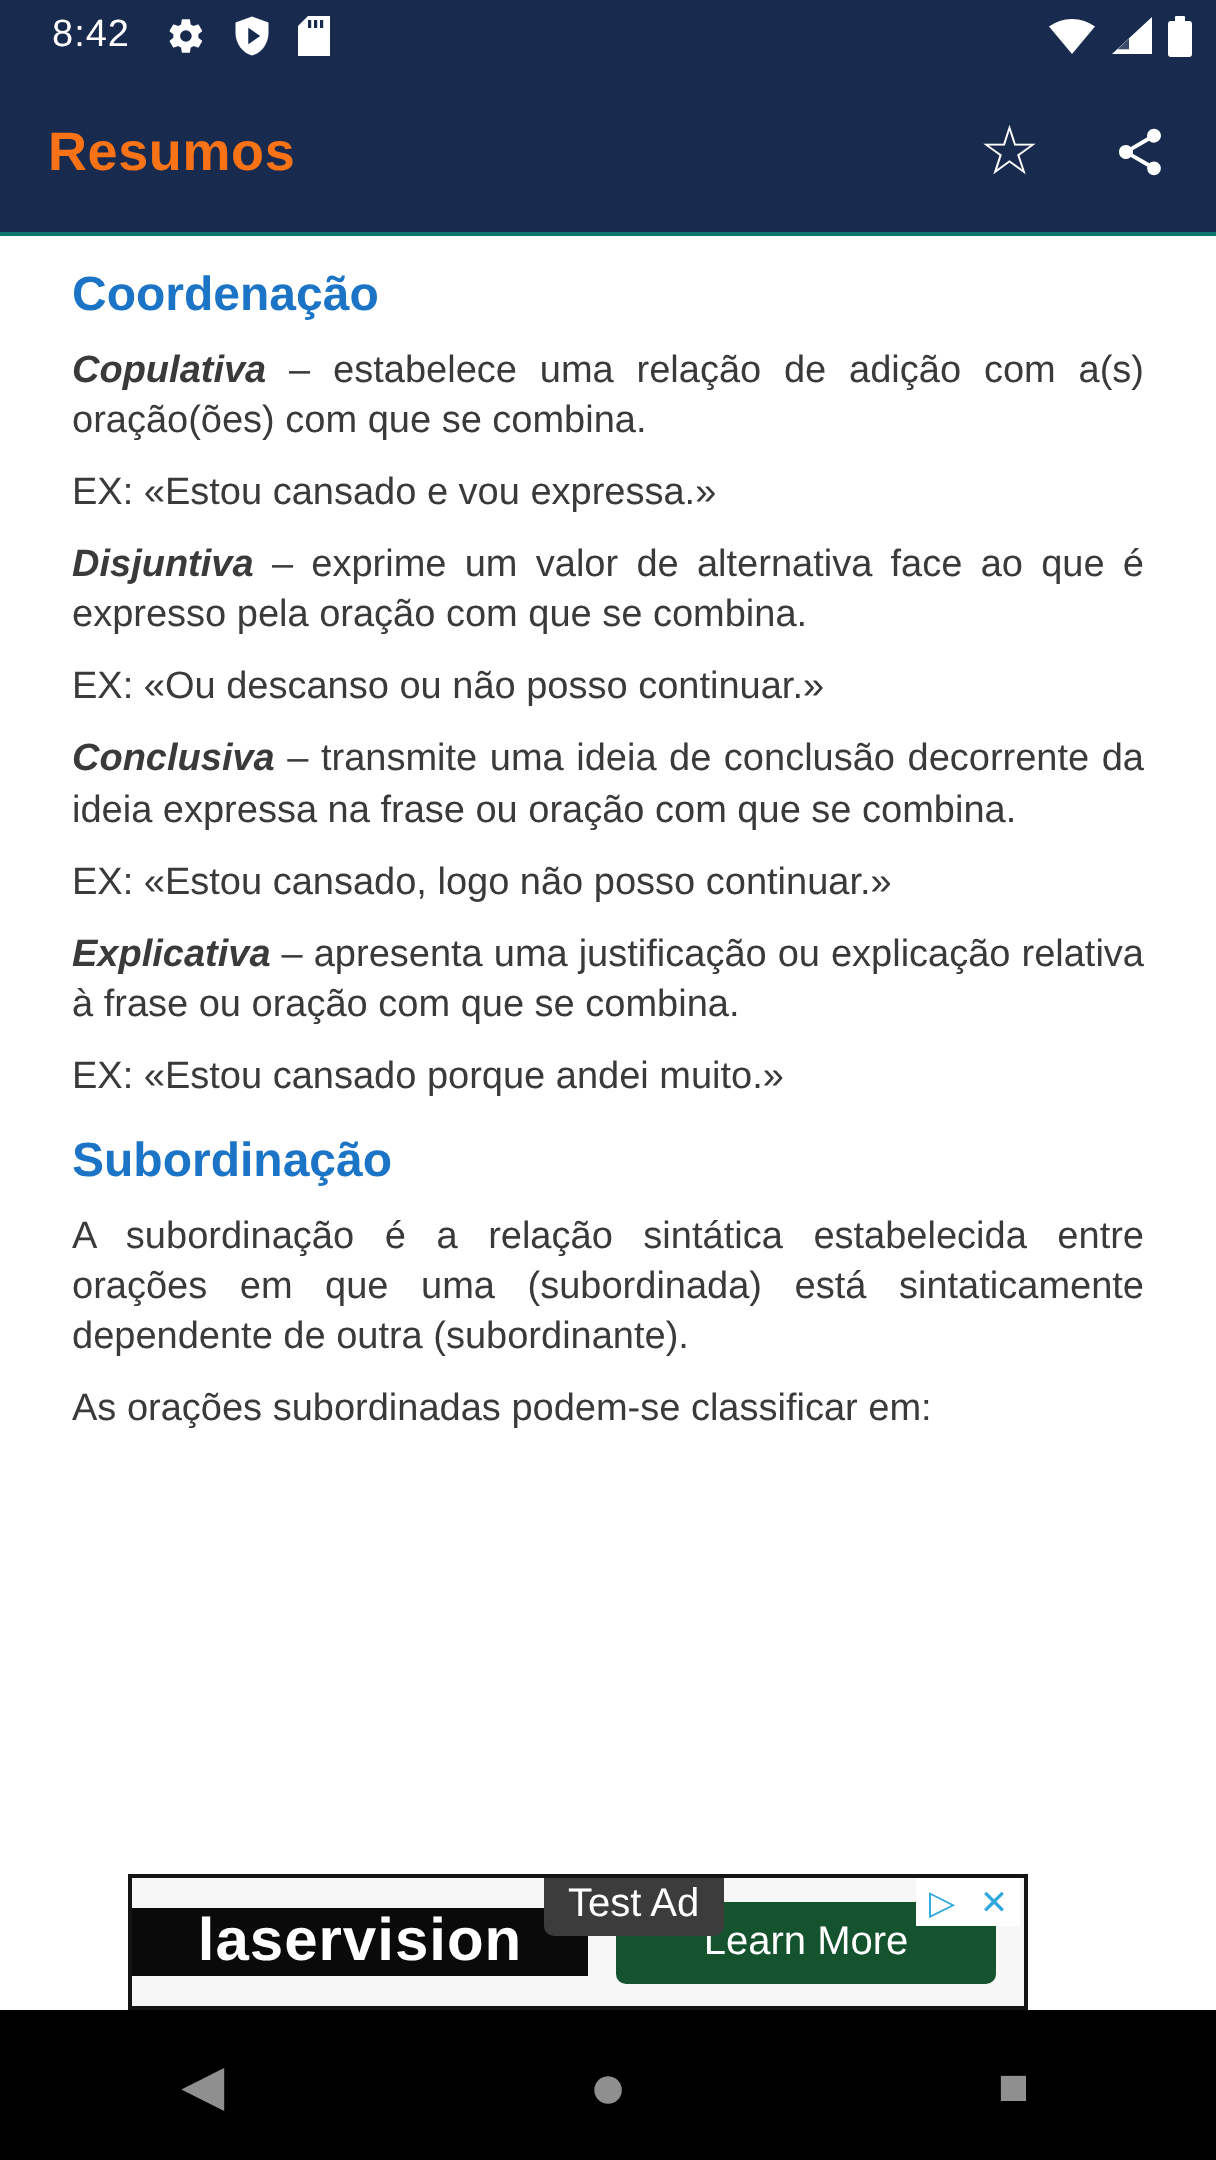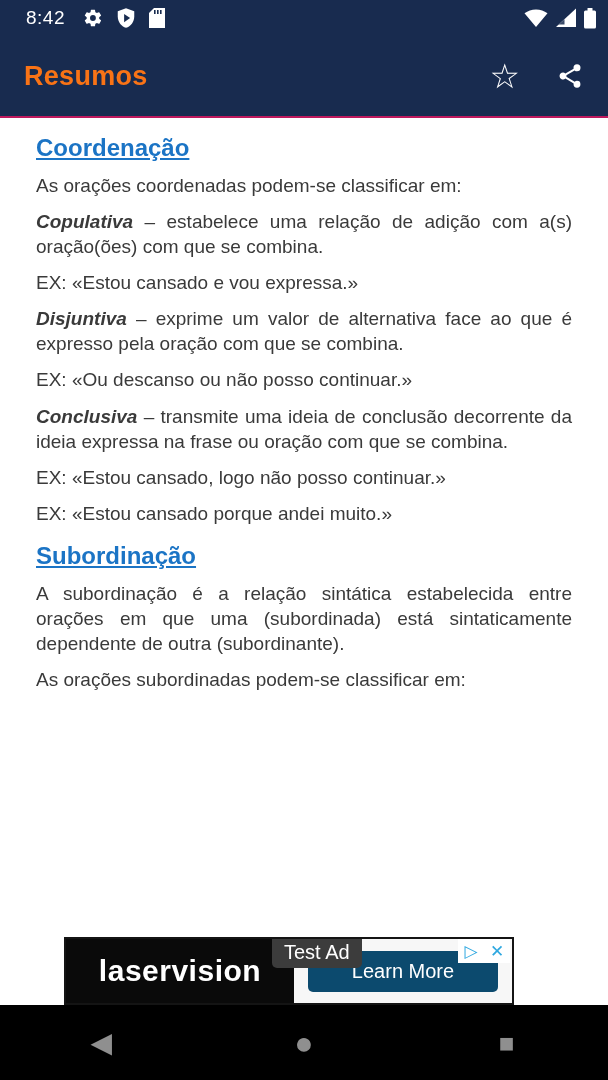--- a/index.html
+++ b/index.html
@@ -3,48 +3,48 @@
 <meta charset="utf-8">
 <style>
   html,body{margin:0;padding:0;background:#e0e0e0;}
   .screen{
     position:relative;width:608px;height:1080px;margin:0 auto;
     background:#ffffff;overflow:hidden;
     font-family:"Liberation Sans",sans-serif;
   }
   
   .header{position:absolute;top:0;left:0;width:608px;height:118px;
-    background:#182B4F;border-bottom:2px solid #be185d;box-sizing:border-box;}
+    background:#182B4F;border-bottom:2px solid #0f766e;box-sizing:border-box;}
   .statusbar{height:36px;display:flex;align-items:center;padding:0 12px;color:#fff;}
   .sb-time{font-size:19px;margin:0 10px 0 14px;letter-spacing:.5px;}
   .sb-icons-left{display:flex;align-items:center;gap:14px;margin-left:8px;}
   .sb-icons-right{margin-left:auto;display:flex;align-items:center;gap:7px;}
   .sb-ic{display:inline-flex;align-items:center;justify-content:center;}
   .appbar{height:80px;display:flex;align-items:center;padding:0 24px;}
   .appbar-title{color:#f97316;font-size:27px;font-weight:bold;letter-spacing:.3px;}
   .appbar-actions{margin-left:auto;display:flex;align-items:center;gap:36px;}
   .star-glyph{color:#fff;font-size:34px;line-height:1;cursor:pointer;}
   .share-btn{cursor:pointer;display:inline-flex;}
   
   .content{position:absolute;top:118px;left:0;width:608px;bottom:75px;
     background:#fff;padding:0 36px;box-sizing:border-box;overflow:hidden;}
   .page-title{text-align:center;color:#2B4764;font-size:29px;font-weight:800;
     letter-spacing:1.5px;margin:26px 0 10px 0;}
   h2.section-link{color:#1B74C5;font-size:24px;font-weight:bold;
-    text-decoration:underline;margin:16px 0 6px 0;cursor:pointer;}
+    margin:16px 0 6px 0;cursor:pointer;}
   p.body{font-size:19px;line-height:1.32;color:#3A3A3A;text-align:justify;margin:11px 0;}
   p.ex{font-size:19px;line-height:1.32;color:#3A3A3A;text-align:left;margin:11px 0;}
   .term{font-weight:bold;font-style:italic;}
   
   .ad{position:absolute;left:64px;bottom:75px;width:450px;height:68px;
-    border:2px solid #141414;box-sizing:border-box;display:flex;background:#f7f7f7;cursor:pointer;}
+    border:2px solid #141414;box-sizing:border-box;display:flex;background:#f7f7f7;cursor:pointer;align-items:center;}
   .ad-left{width:228px;background:#0a0a0a;display:flex;align-items:center;justify-content:center;}
   .ad-brand{color:#fff;font-size:30px;font-weight:bold;letter-spacing:.5px;}
   .ad-right{flex:1;display:flex;align-items:center;justify-content:center;position:relative;}
-  .ad-cta{background:#0c4a6e;color:#fff;font-size:20px;padding:9px 44px;
+  .ad-cta{background:#14532d;color:#fff;font-size:20px;padding:9px 44px;
     border-radius:5px;border:none;cursor:pointer;font-family:inherit;}
   .ad-chip{position:absolute;top:0;left:206px;background:#3C3C3C;color:#fff;
     font-size:20px;padding:2px 12px 4px;border-radius:0 0 5px 5px;z-index:3;}
   .ad-corner{position:absolute;top:0;right:2px;display:flex;z-index:3;}
   .ad-corner .chio{width:26px;height:24px;background:#fff;display:flex;
     align-items:center;justify-content:center;color:#2FA8E0;font-size:17px;cursor:pointer;}
   
   .navbar{position:absolute;bottom:0;left:0;width:608px;height:75px;background:#000;
     display:flex;align-items:center;}
   .nav-cell{flex:1;display:flex;align-items:center;justify-content:center;cursor:pointer;}
@@ -113,27 +113,27 @@
             </svg>
         </span>
       </span>
     </div>
   </div>
 
   <div class="content">
 
     <h2 class="section-link">Coordenação</h2>
 
-    <p class="body"><span>As orações coordenadas podem-se classificar em:</span></p>
     <p class="body"><span class="term">Copulativa</span><span> – </span><span>estabelece uma relação de adição com a(s) oração(ões) com que se combina.</span></p>
     <p class="ex"><span>EX: «Estou cansado e vou expressa.»</span></p>
     <p class="body"><span class="term">Disjuntiva</span><span> – </span><span>exprime um valor de alternativa face ao que é expresso pela oração com que se combina.</span></p>
     <p class="ex"><span>EX: «Ou descanso ou não posso continuar.»</span></p>
     <p class="body"><span class="term">Conclusiva</span><span> – </span><span>transmite uma ideia de conclusão decorrente da ideia expressa na frase ou oração com que se combina.</span></p>
     <p class="ex"><span>EX: «Estou cansado, logo não posso continuar.»</span></p>
+    <p class="body"><span class="term">Explicativa</span><span> – </span><span>apresenta uma justificação ou explicação relativa à frase ou oração com que se combina.</span></p>
     <p class="ex"><span>EX: «Estou cansado porque andei muito.»</span></p>
 
     <h2 class="section-link">Subordinação</h2>
 
     <p class="body"><span>A subordinação é a relação sintática estabelecida entre orações em que uma (subordinada) está sintaticamente dependente de outra (subordinante).</span></p>
     <p class="body"><span>As orações subordinadas podem-se classificar em:</span></p>
 
   </div>
 
   <div class="ad">

